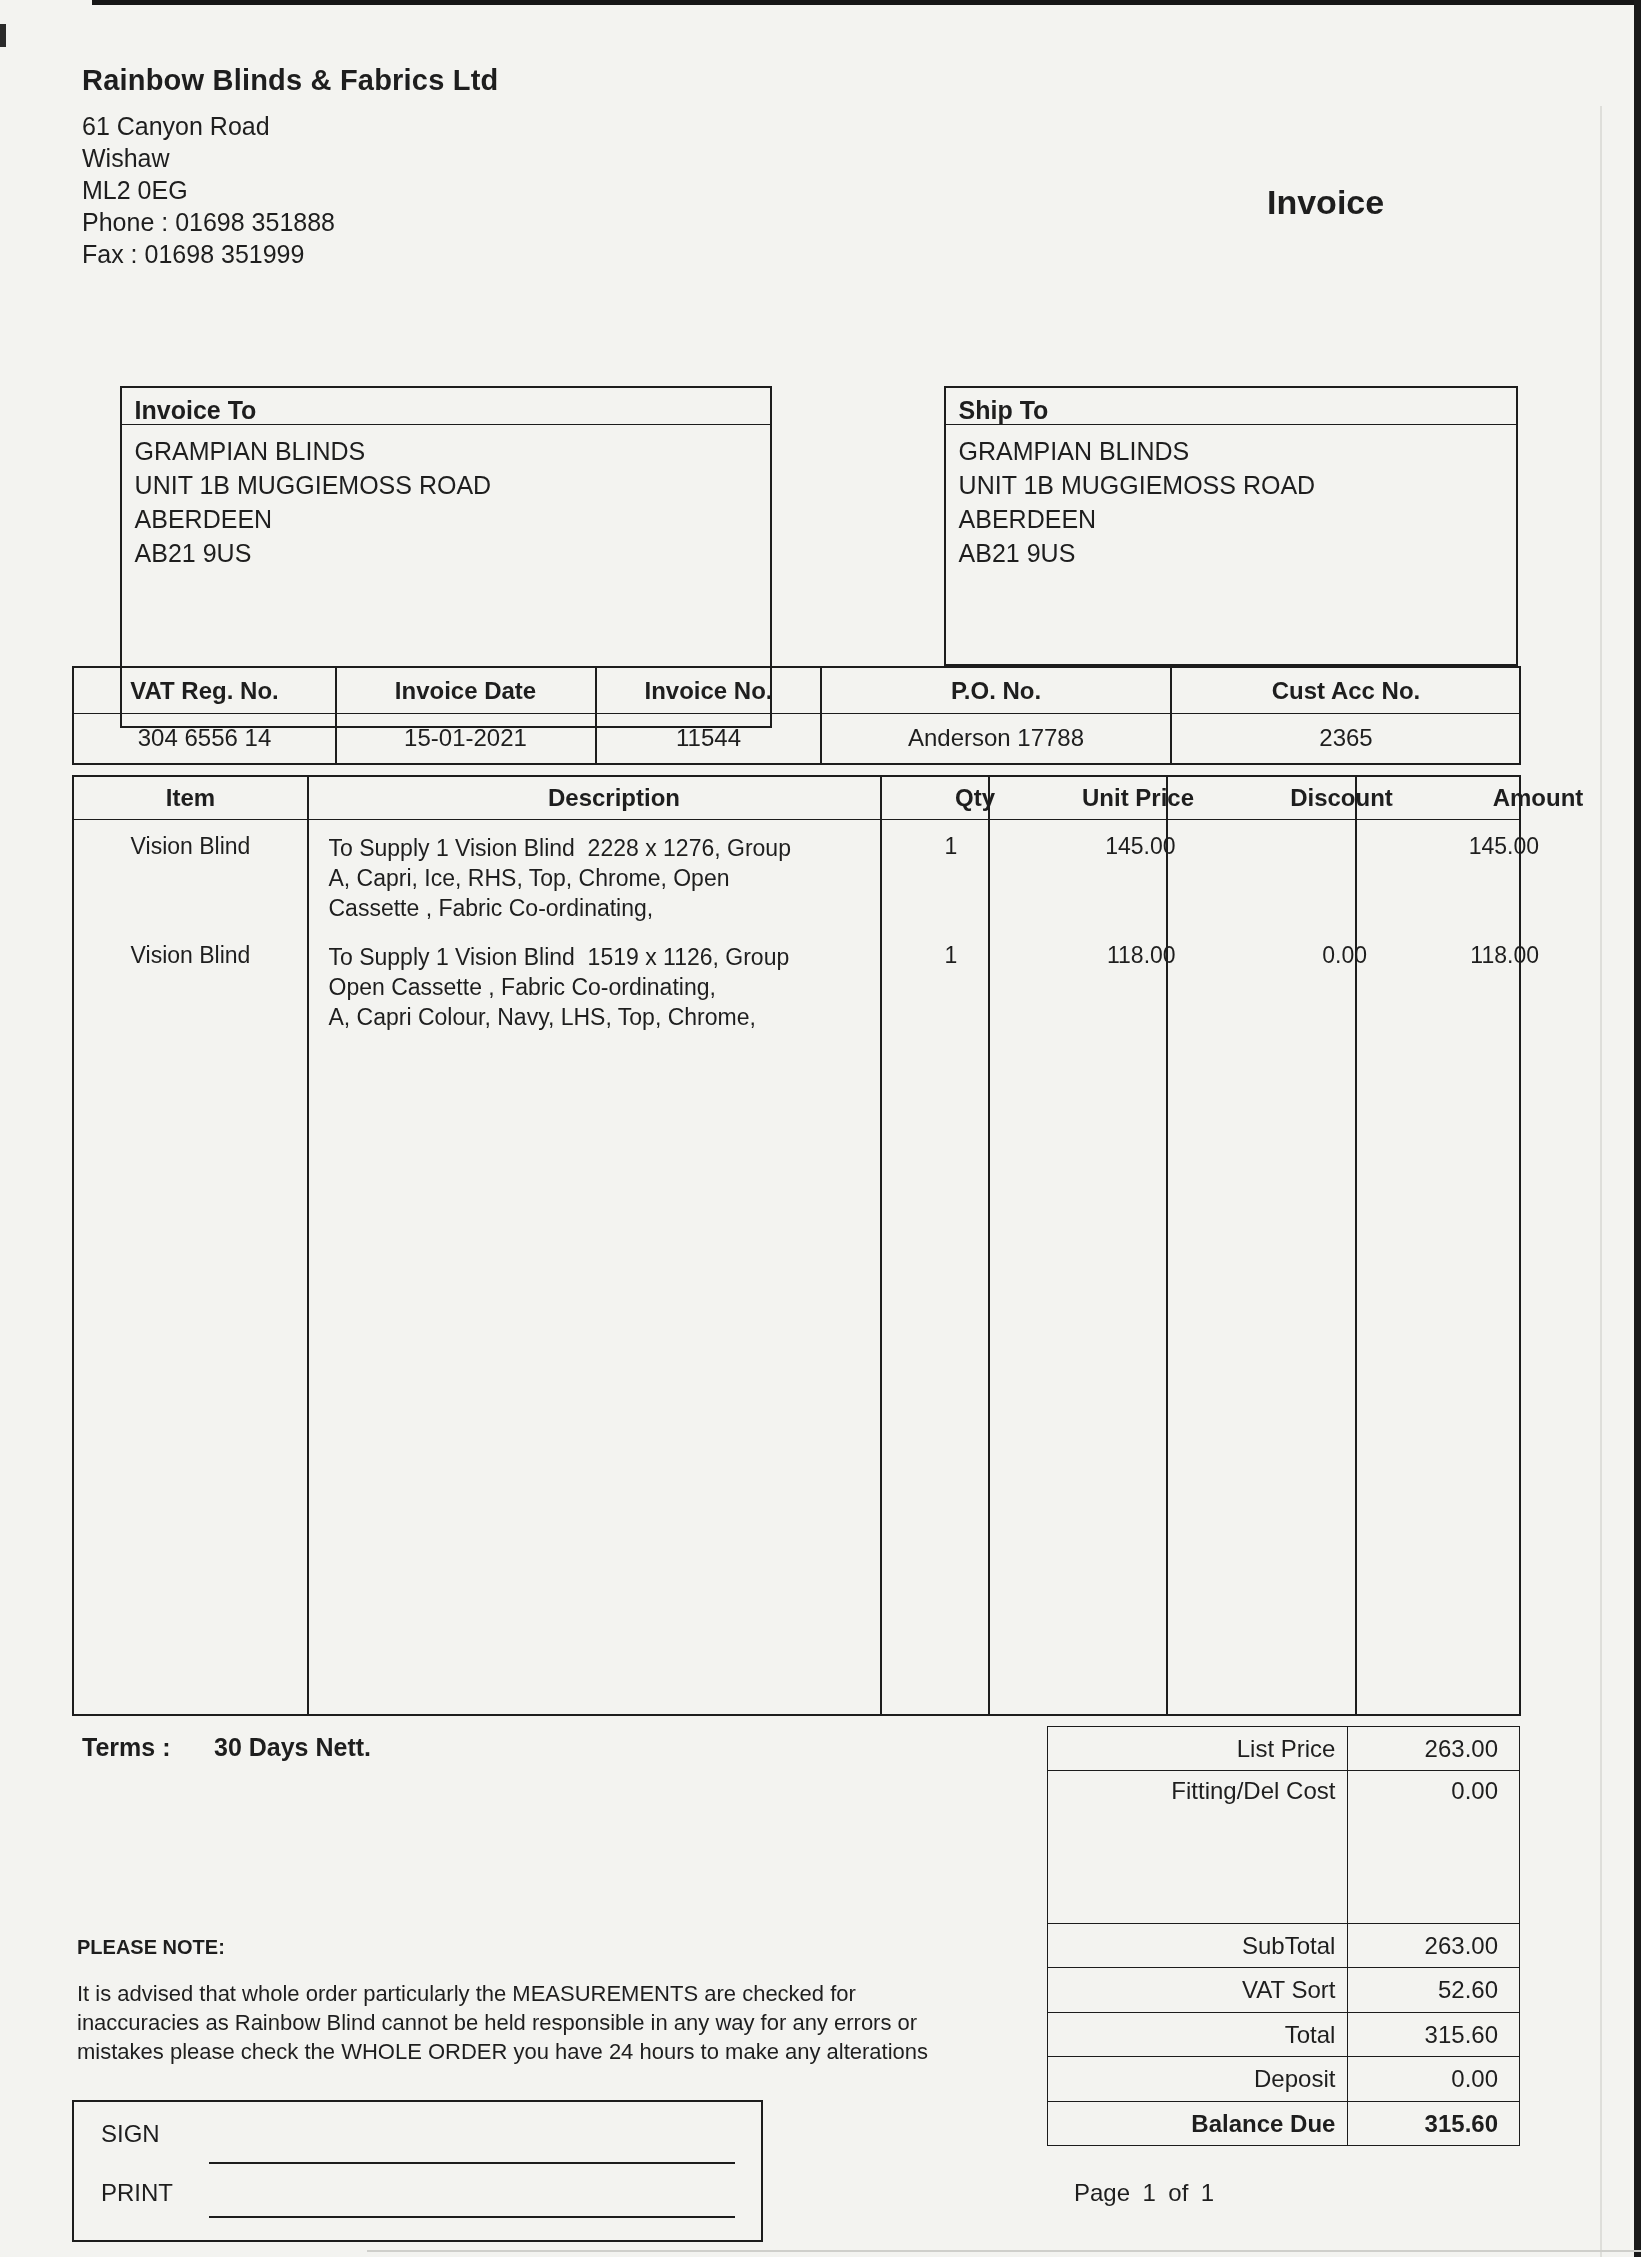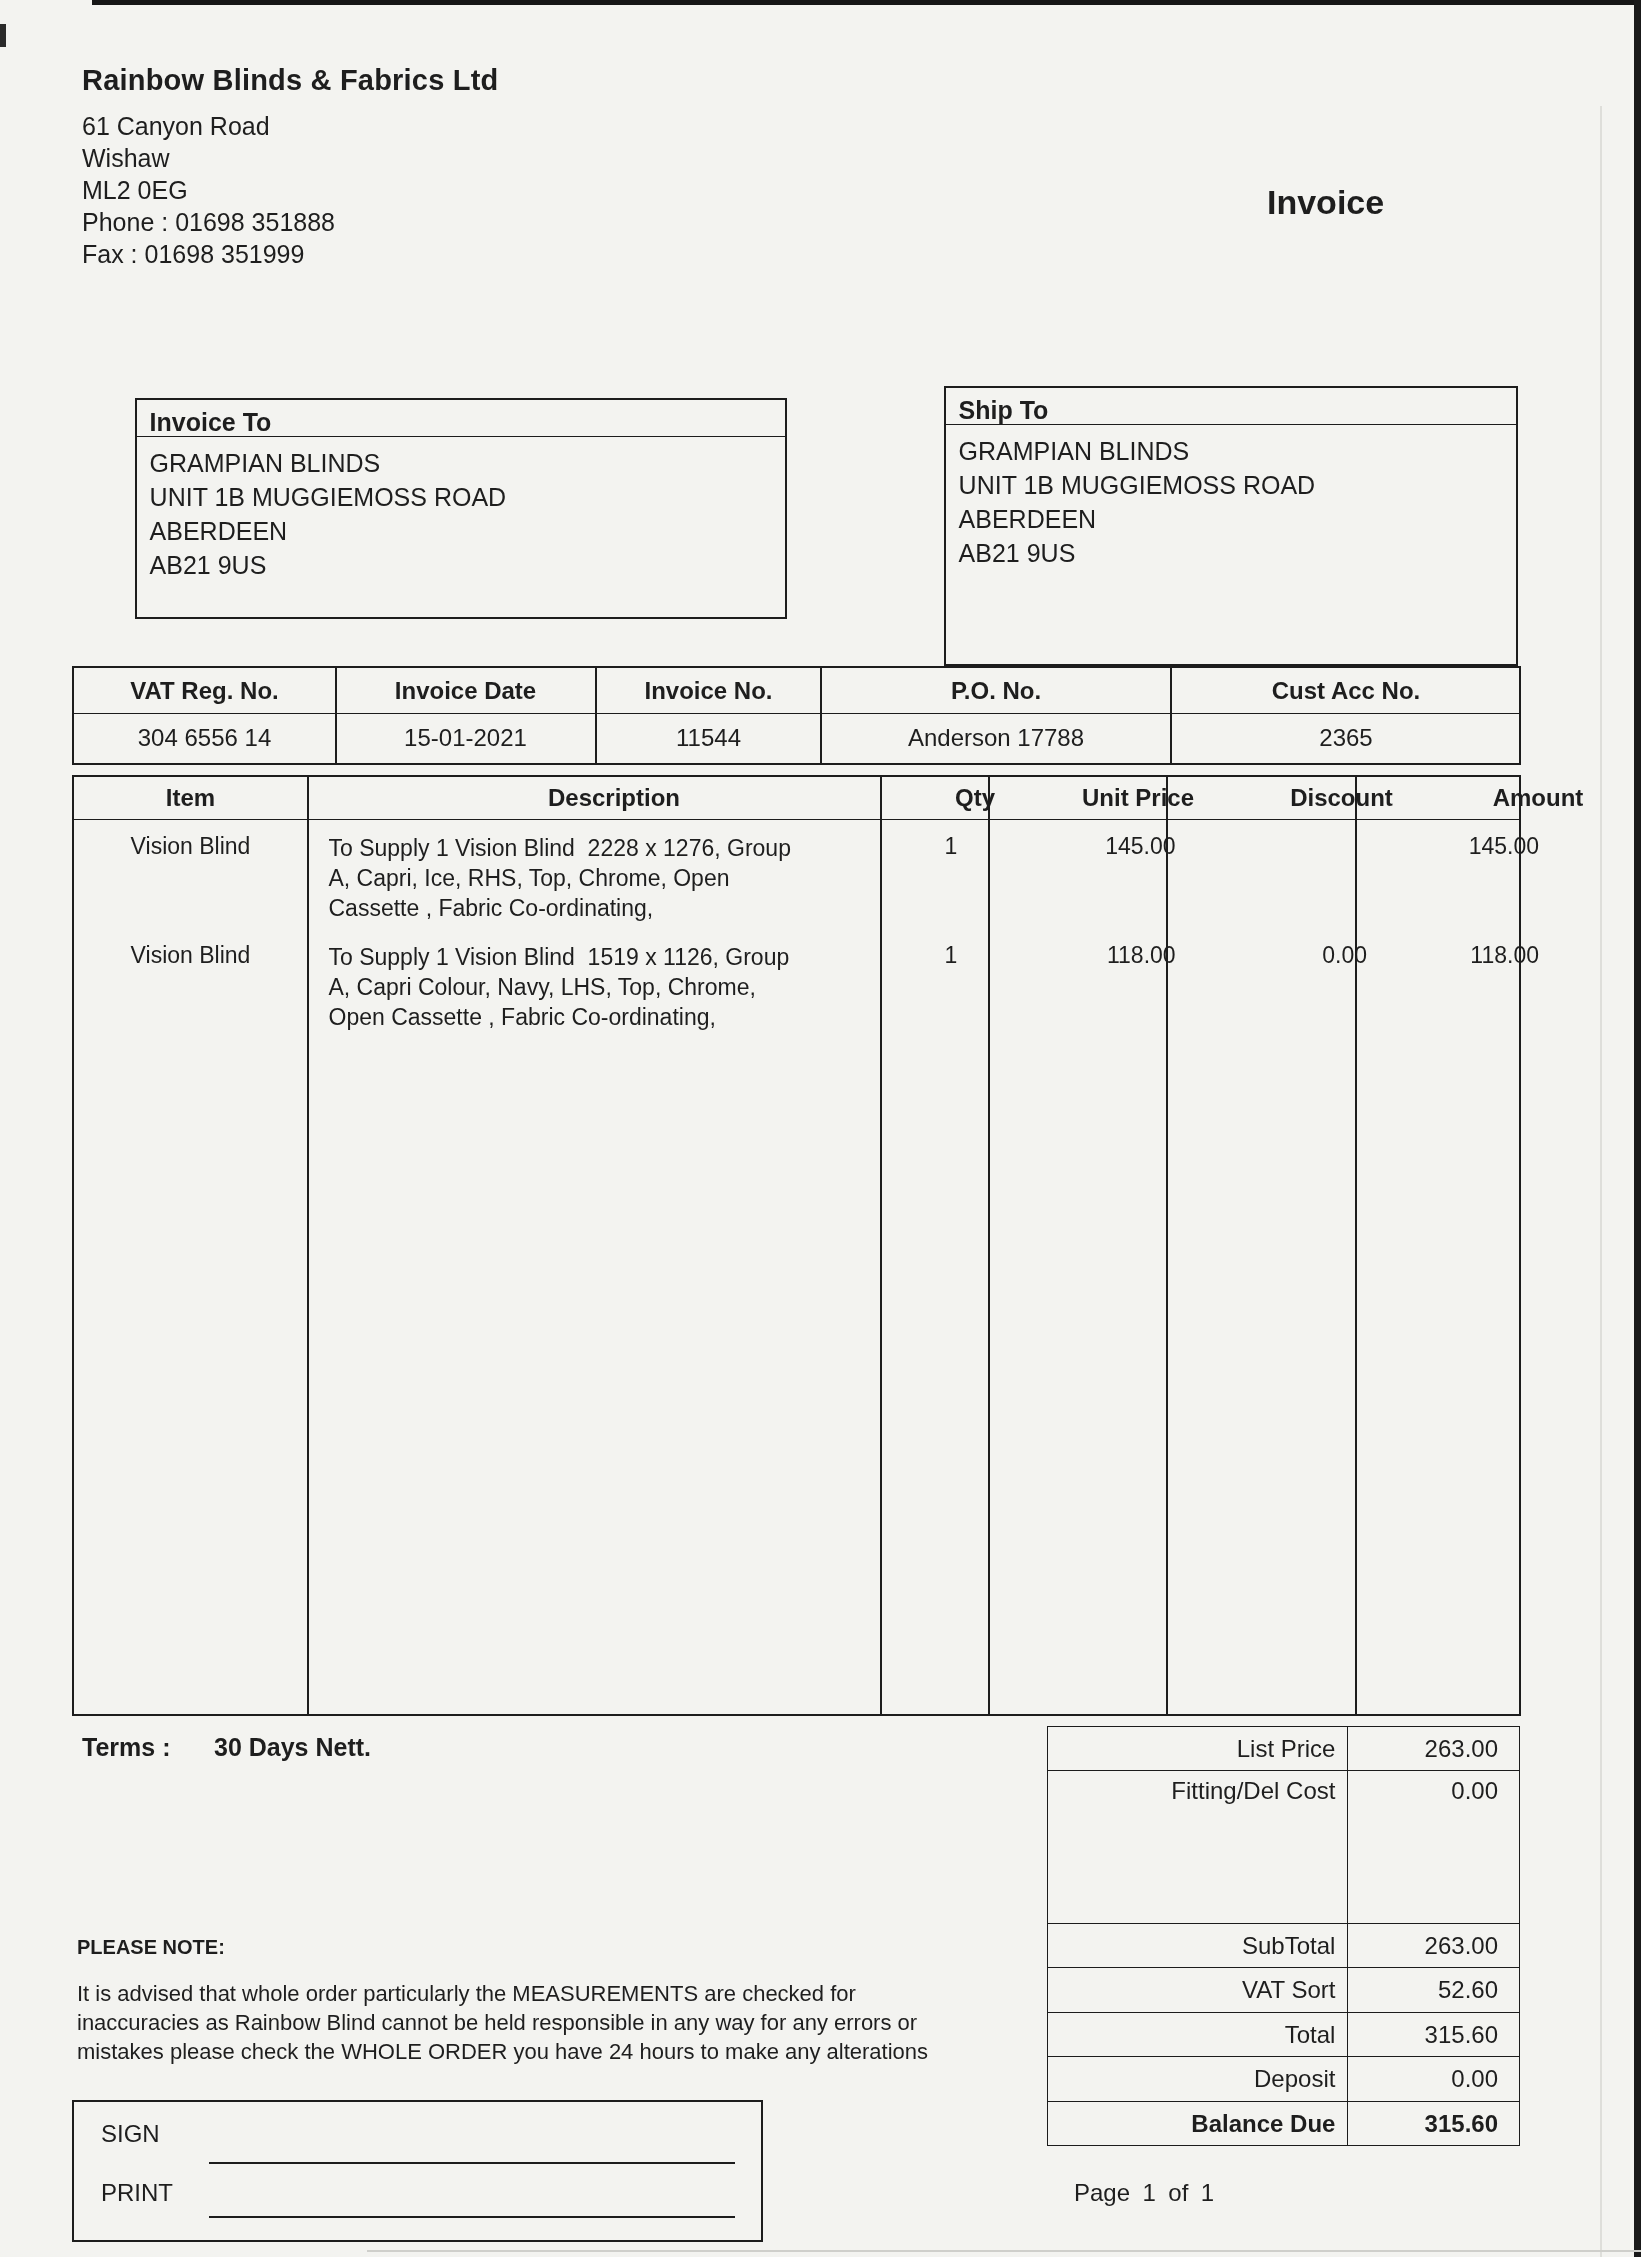--- a/index.html
+++ b/index.html
@@ -89,21 +89,21 @@
       <div class="addr-line">61 Canyon Road</div>
       <div class="addr-line">Wishaw</div>
       <div class="addr-line">ML2 0EG</div>
       <div class="addr-line">Phone : 01698 351888</div>
       <div class="addr-line">Fax : 01698 351999</div>
     </div>
   </div>
 
   <div class="abs doc-title" style="left:1267px;top:183px;">Invoice</div>
 
-  <div class="addr-box" style="left:135px;top:386px;width:652px;height:221px;box-sizing:border-box;margin-top:12px;">
+  <div class="addr-box" style="left:120px;top:386px;width:652px;height:342px;box-sizing:border-box;">
     <div class="box-header">Invoice To</div>
     <div class="box-lines">
       <div class="box-line">GRAMPIAN BLINDS</div>
       <div class="box-line">UNIT 1B MUGGIEMOSS ROAD</div>
       <div class="box-line">ABERDEEN</div>
       <div class="box-line">AB21 9US</div>
     </div>
   </div>
 
   <div class="addr-box" style="left:944px;top:386px;width:574px;height:280px;box-sizing:border-box;">
@@ -157,22 +157,22 @@
       <div class="cell c-qty">1</div>
       <div class="cell c-up">145.00</div>
       <div class="cell c-disc"></div>
       <div class="cell c-amt">145.00</div>
     </div>
 
     <div class="item-row">
       <div class="cell c-item">Vision Blind</div>
       <div class="cell c-desc">
         <div class="desc-line">To Supply 1 Vision Blind  1519 x 1126, Group</div>
+        <div class="desc-line">Open Cassette , Fabric Co-ordinating,</div>
         <div class="desc-line">A, Capri Colour, Navy, LHS, Top, Chrome,</div>
-        <div class="desc-line">Open Cassette , Fabric Co-ordinating,</div>
       </div>
       <div class="cell c-qty">1</div>
       <div class="cell c-up">118.00</div>
       <div class="cell c-disc">0.00</div>
       <div class="cell c-amt">118.00</div>
     </div>
 
     <div class="col-div" style="left:233px;"></div>
     <div class="col-div" style="left:806px;"></div>
     <div class="col-div" style="left:914px;"></div>

